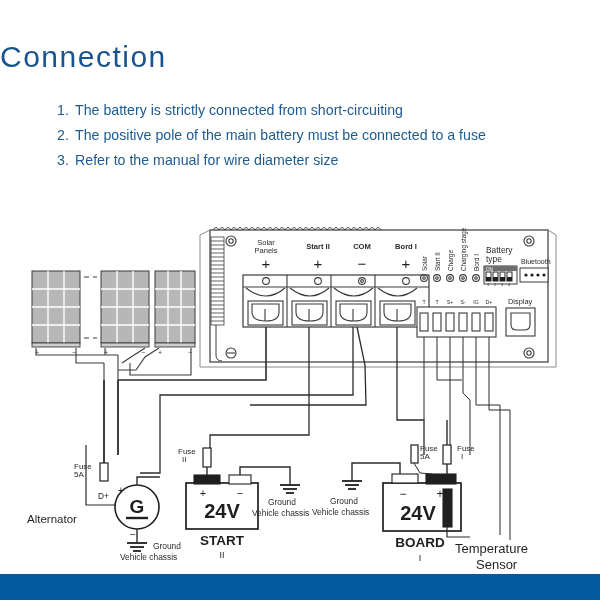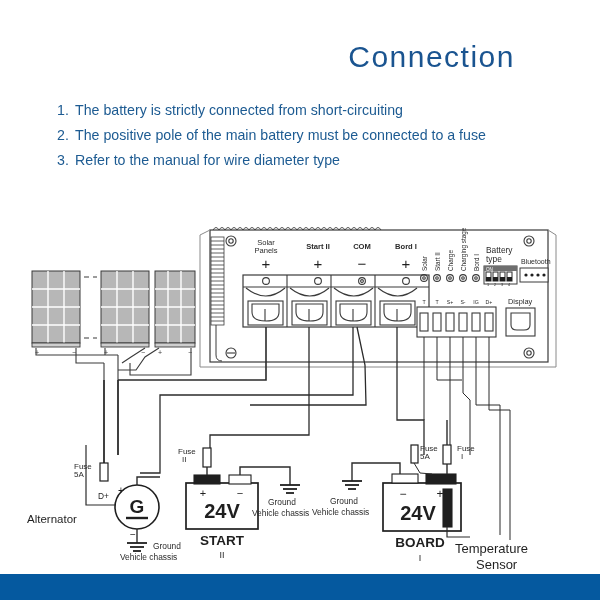--- a/index.html
+++ b/index.html
@@ -5,21 +5,21 @@
   html,body{margin:0;padding:0;}
   body{
     width:600px;height:600px;background:#ffffff;
     font-family:"Liberation Sans", sans-serif;
     overflow:hidden;position:relative;
   }
   #page{position:relative;width:600px;height:600px;}
 
   
   .title{
-    position:absolute;left:0;top:40px;width:515px;text-align:right;
+    position:absolute;left:0;top:40px;width:515px;text-align:left;
     font-size:30px;color:#1a5490;letter-spacing:1.5px;font-weight:400;
   }
   .notes{position:absolute;left:57px;top:98px;width:500px;}
   .note{
     color:#1d5b92;font-size:14.2px;line-height:25px;
     display:flex;align-items:flex-start;
   }
   .note .num{width:18px;flex:none;}
   .note .txt{flex:1;}
 
@@ -42,21 +42,21 @@
     <div class="note">
       <span class="num">1.</span>
       <span class="txt">The battery is strictly connected from short-circuiting</span>
     </div>
     <div class="note">
       <span class="num">2.</span>
       <span class="txt">The positive pole of the main battery must be connected to a fuse</span>
     </div>
     <div class="note">
       <span class="num">3.</span>
-      <span class="txt">Refer to the manual for wire diameter type</span>
+      <span class="txt">Refer to the manual for wire diameter size</span>
     </div>
   </div>
 
   <svg id="diagram" viewBox="0 0 600 370">
     <g fill="none" stroke="#3a3a3a" stroke-width="1.1">
 
       <g>
 
         <g>
           <rect x="32" y="66" width="48" height="72" fill="#b7b7b7" stroke="#3a3a3a" stroke-width="1"></rect>

